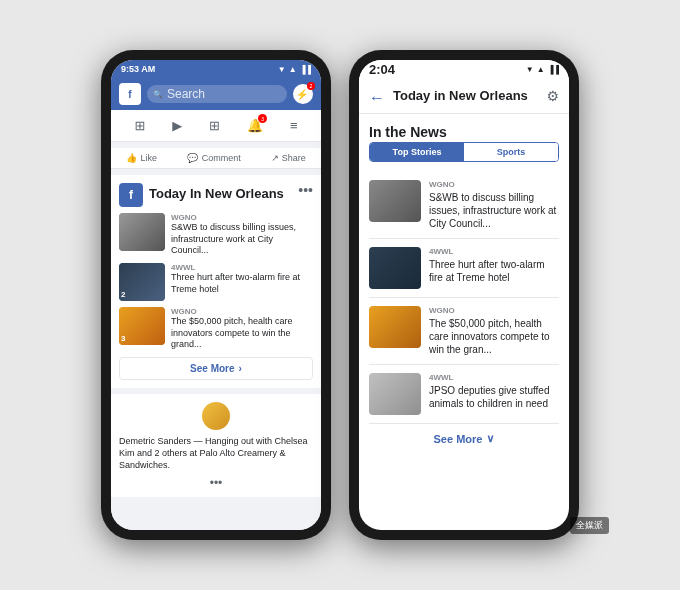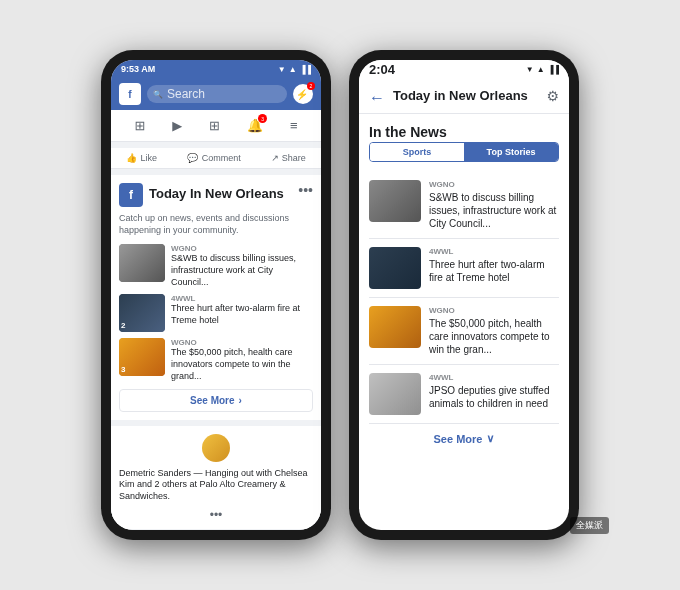--- a/index.html
+++ b/index.html
@@ -574,21 +574,20 @@
               <div class="post-logo">
                 <span>f</span>
               </div>
               <div>
                 <div class="post-title">Today In New Orleans</div>
               </div>
             </div>
             <span class="post-dots">•••</span>
           </div>
 
-          <div class="post-subtitle">Catch up on news, events and discussions happening in your community.</div>
 
           <div class="news-item">
             <div class="news-thumb thumb-1">
               <div style="width:100%;height:100%;background:linear-gradient(135deg,#999 0%,#555 100%);border-radius:4px;"></div>
             </div>
             <div class="news-content">
               <div class="news-source">WGNO</div>
               <div class="news-headline">S&amp;WB to discuss billing issues, infrastructure work at City Council...</div>
             </div>
           </div>
@@ -645,25 +644,25 @@
       <div class="nav-bar-right">
         <span class="back-btn">←</span>
         <span class="nav-title-right">Today in New Orleans</span>
         <span class="gear-btn">⚙</span>
       </div>
 
       <div class="right-content">
         <div class="section-title">In the News</div>
 
         <div class="tabs">
+          <div class="tab tab-active">
+            <span>Top Stories</span>
+          </div>
           <div class="tab tab-inactive">
             <span>Sports</span>
-          </div>
-          <div class="tab tab-active">
-            <span>Top Stories</span>
           </div>
         </div>
 
         <div class="news-list">
 
           <div class="news-item-right">
             <div class="news-thumb-right tr1"></div>
             <div class="news-content-right">
               <div class="news-source-right">WGNO</div>
               <div class="news-headline-right">S&amp;WB to discuss billing issues, infrastructure work at City Council...</div>

